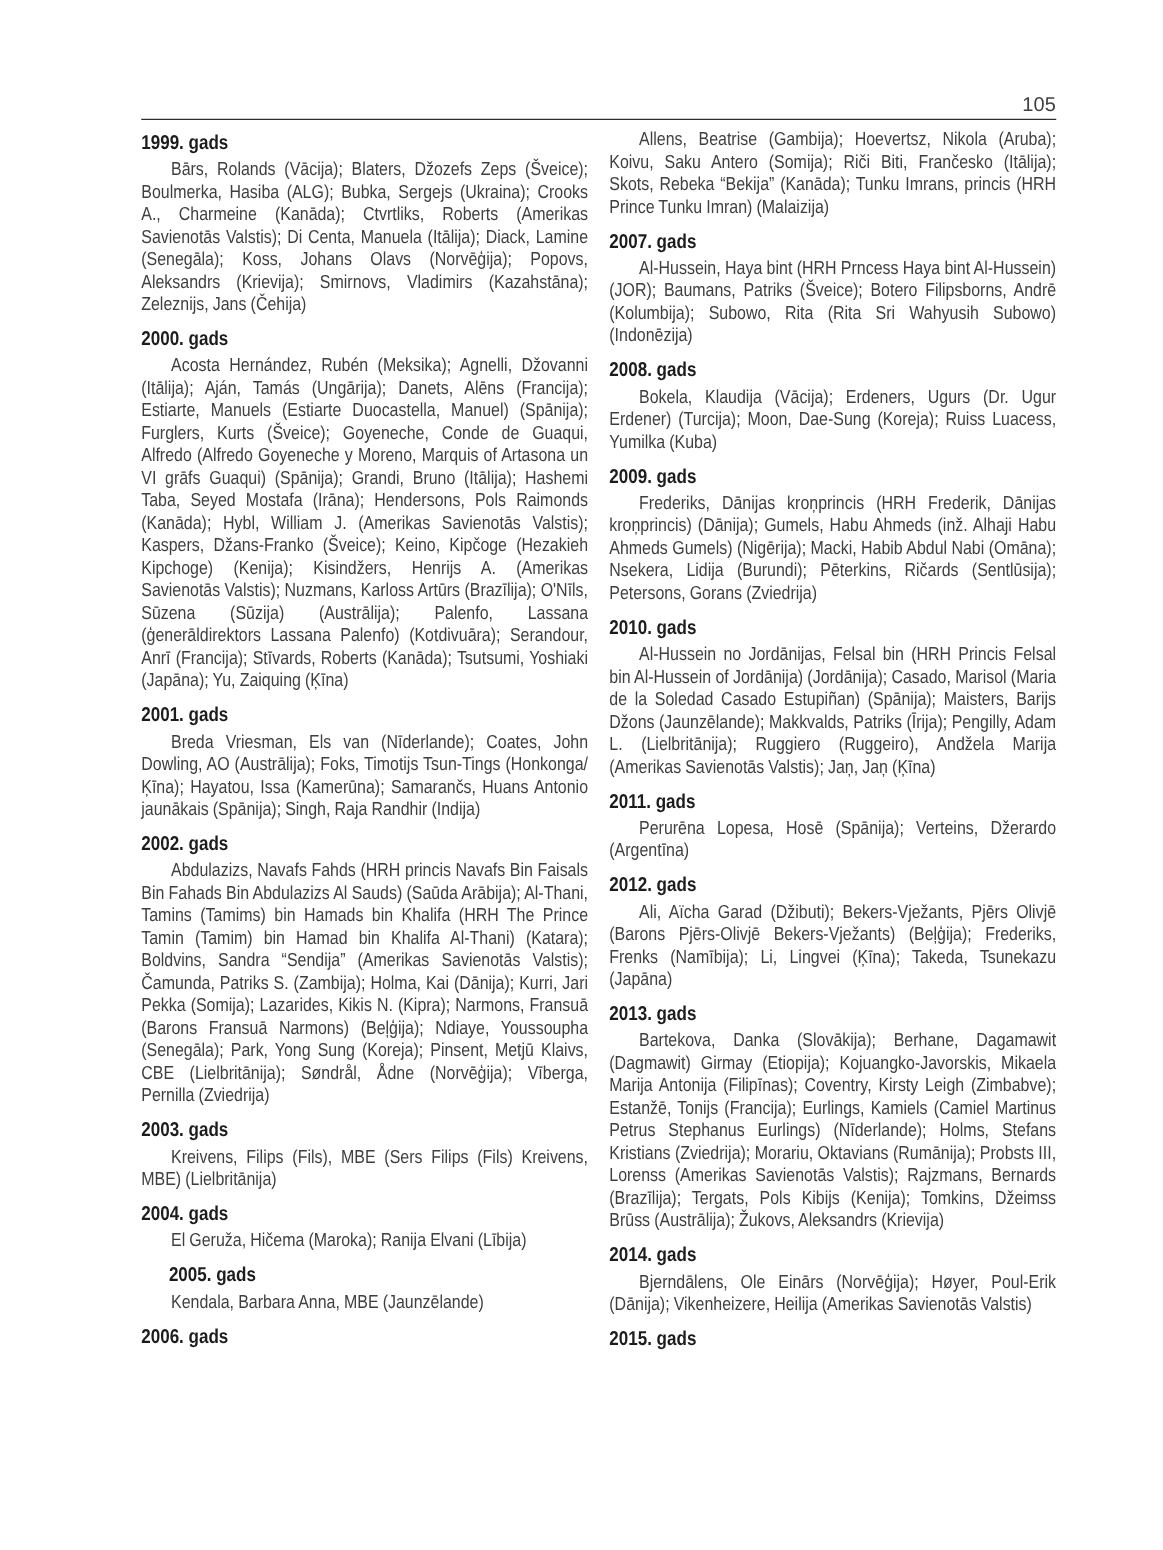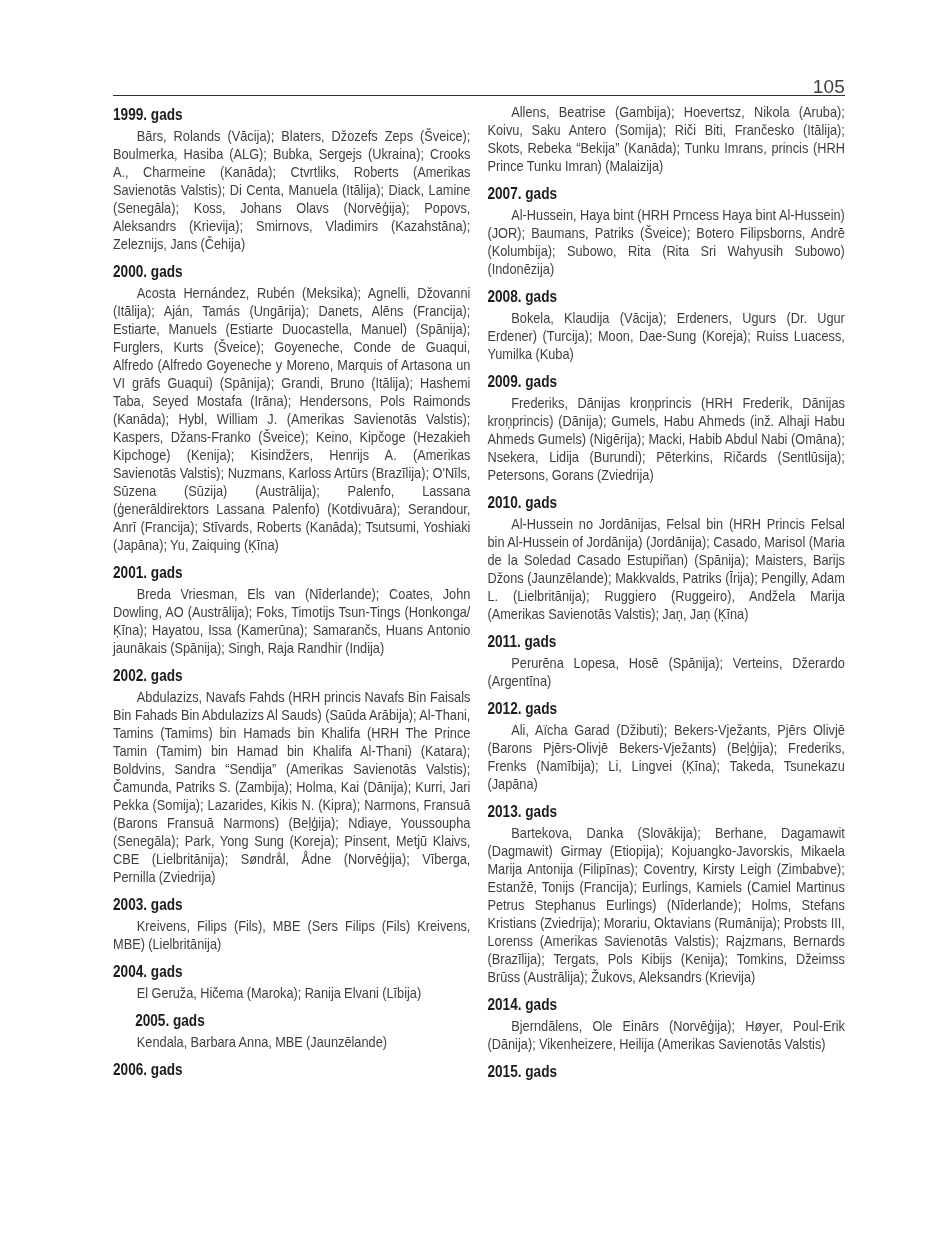--- a/index.html
+++ b/index.html
@@ -14,21 +14,21 @@
     background: #ffffff;
     overflow: hidden;
     font-family: "Liberation Sans", sans-serif;
   }
   .page-number {
     position: absolute;
     top: 76px;
     left: 113px;
     width: 732px;
     text-align: right;
-    font-size: 19px;
+    font-size: 16px;
     color: #3f3f3f;
     letter-spacing: 0.2px;
   }
   .header-rule {
     position: absolute;
     top: 95px;
     left: 113px;
     width: 732px;
     border-top: 1.6px solid #2e2e2e;
   }

